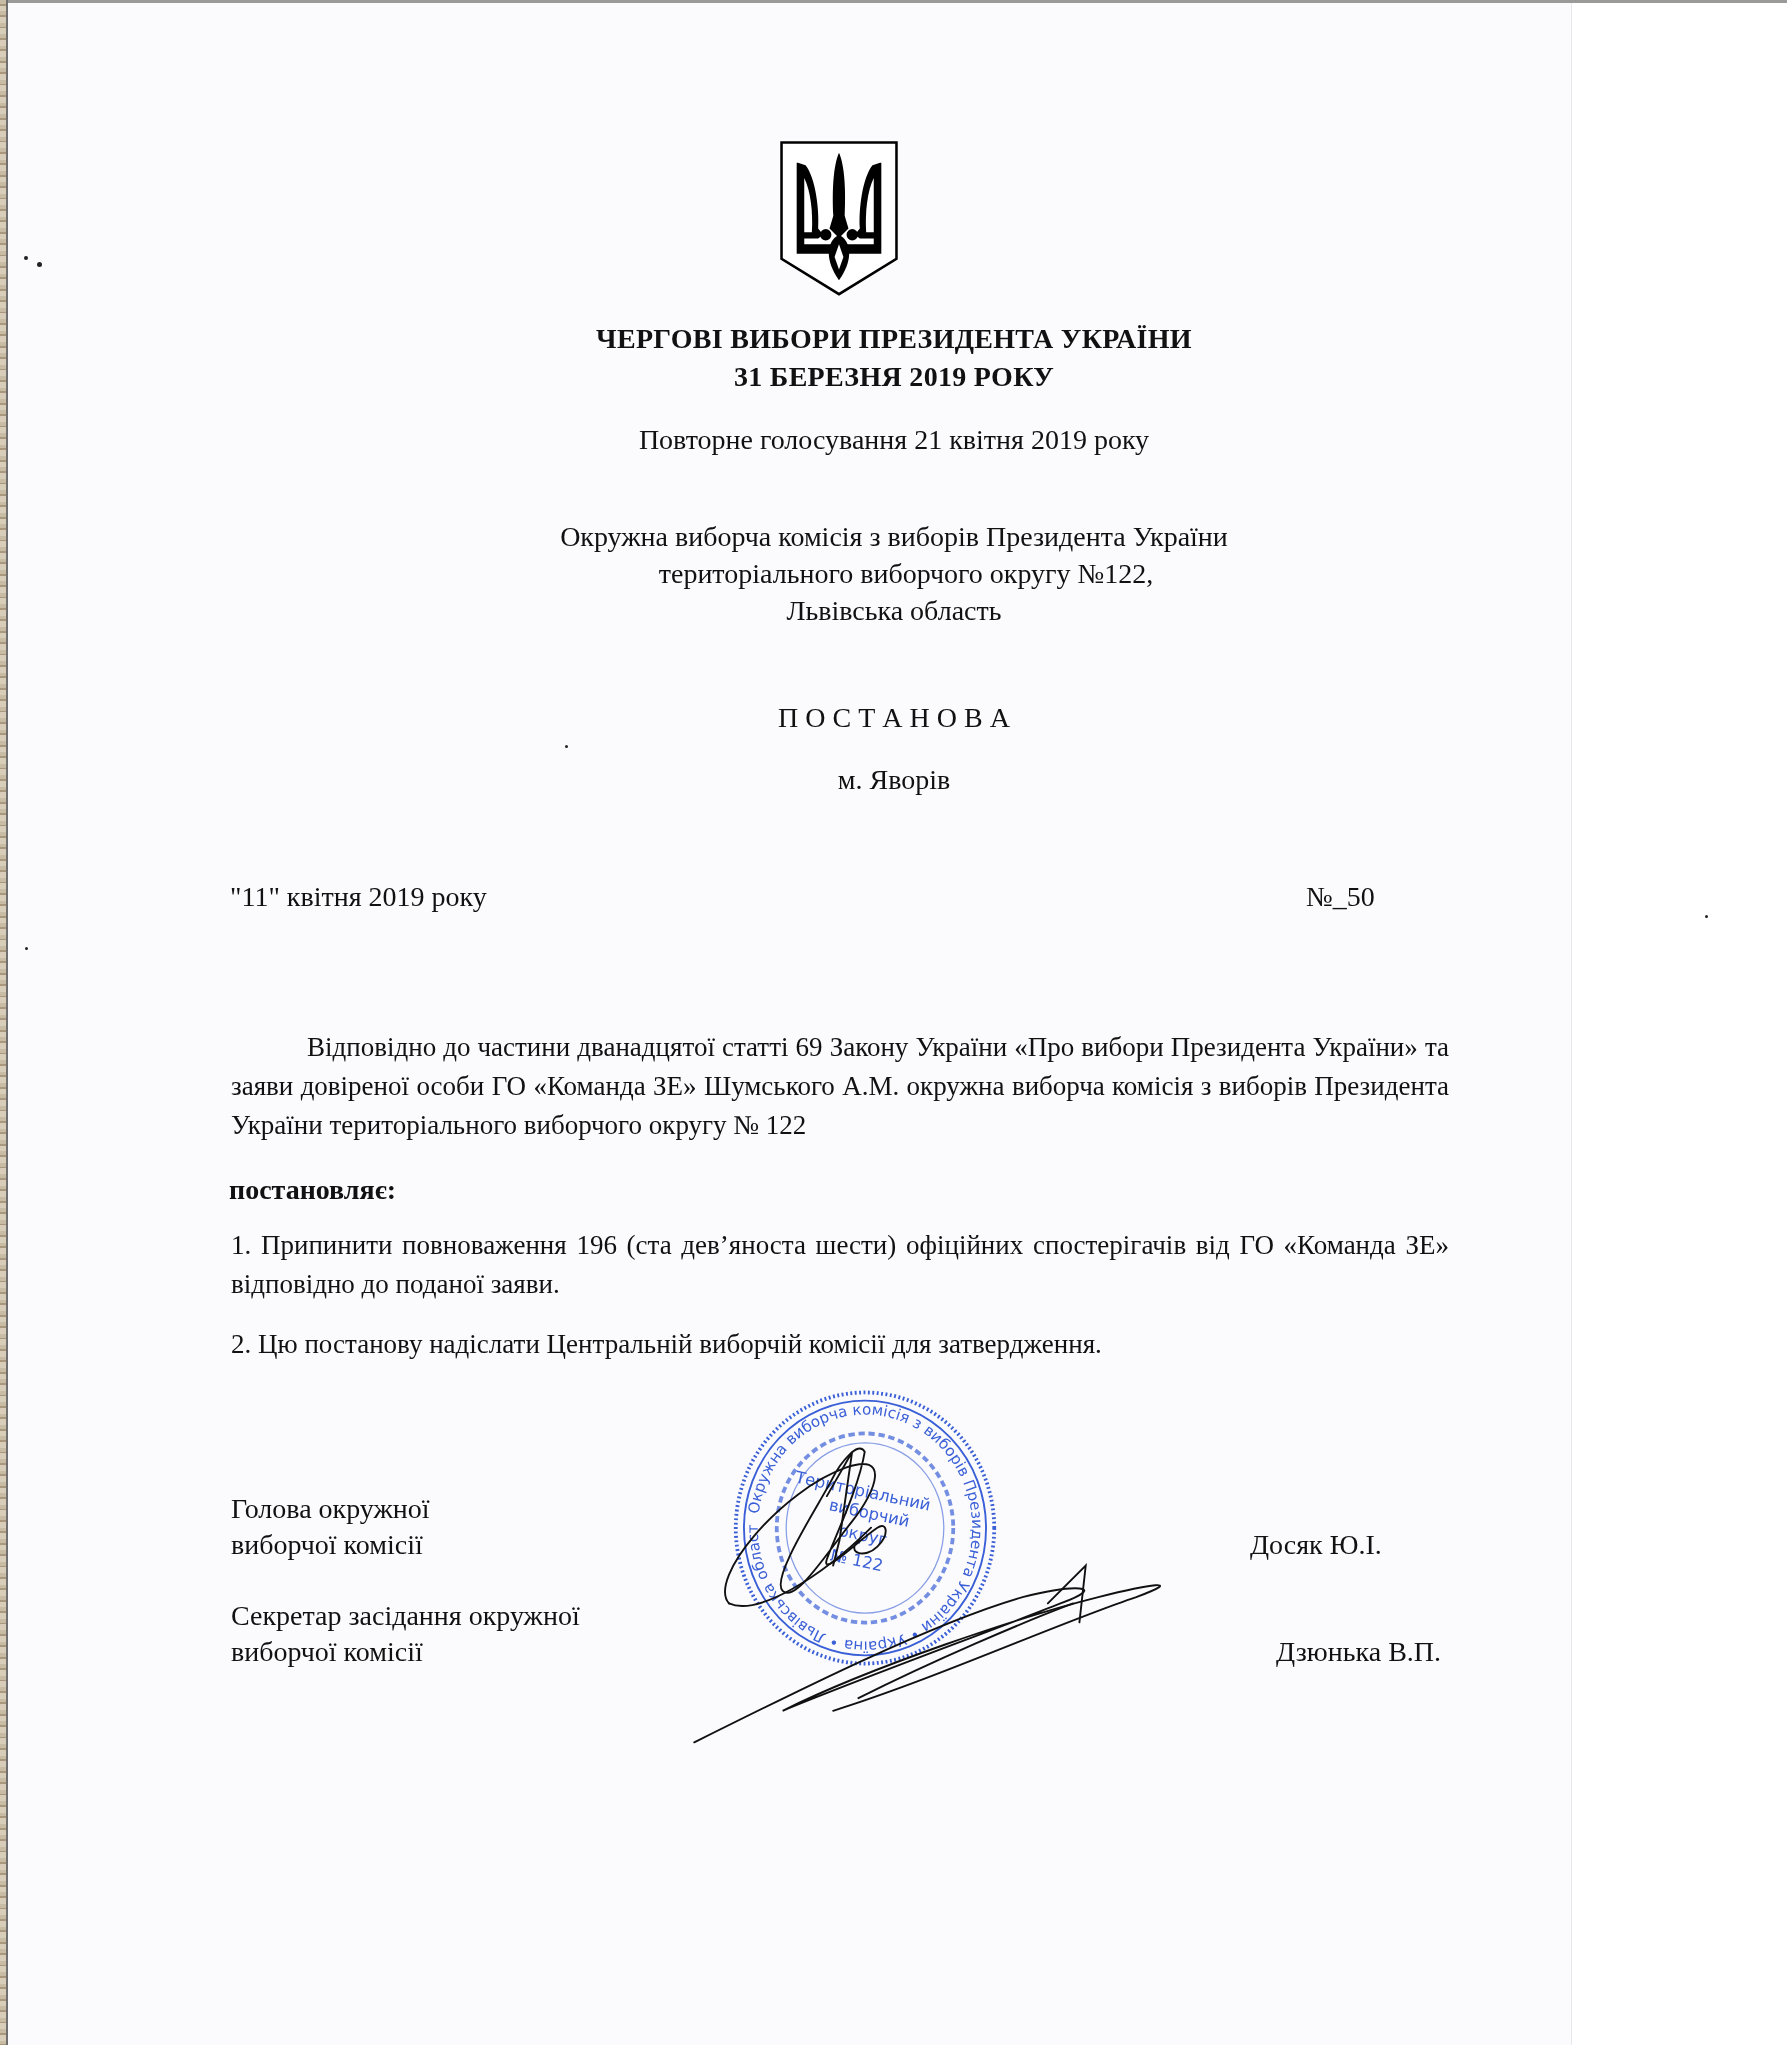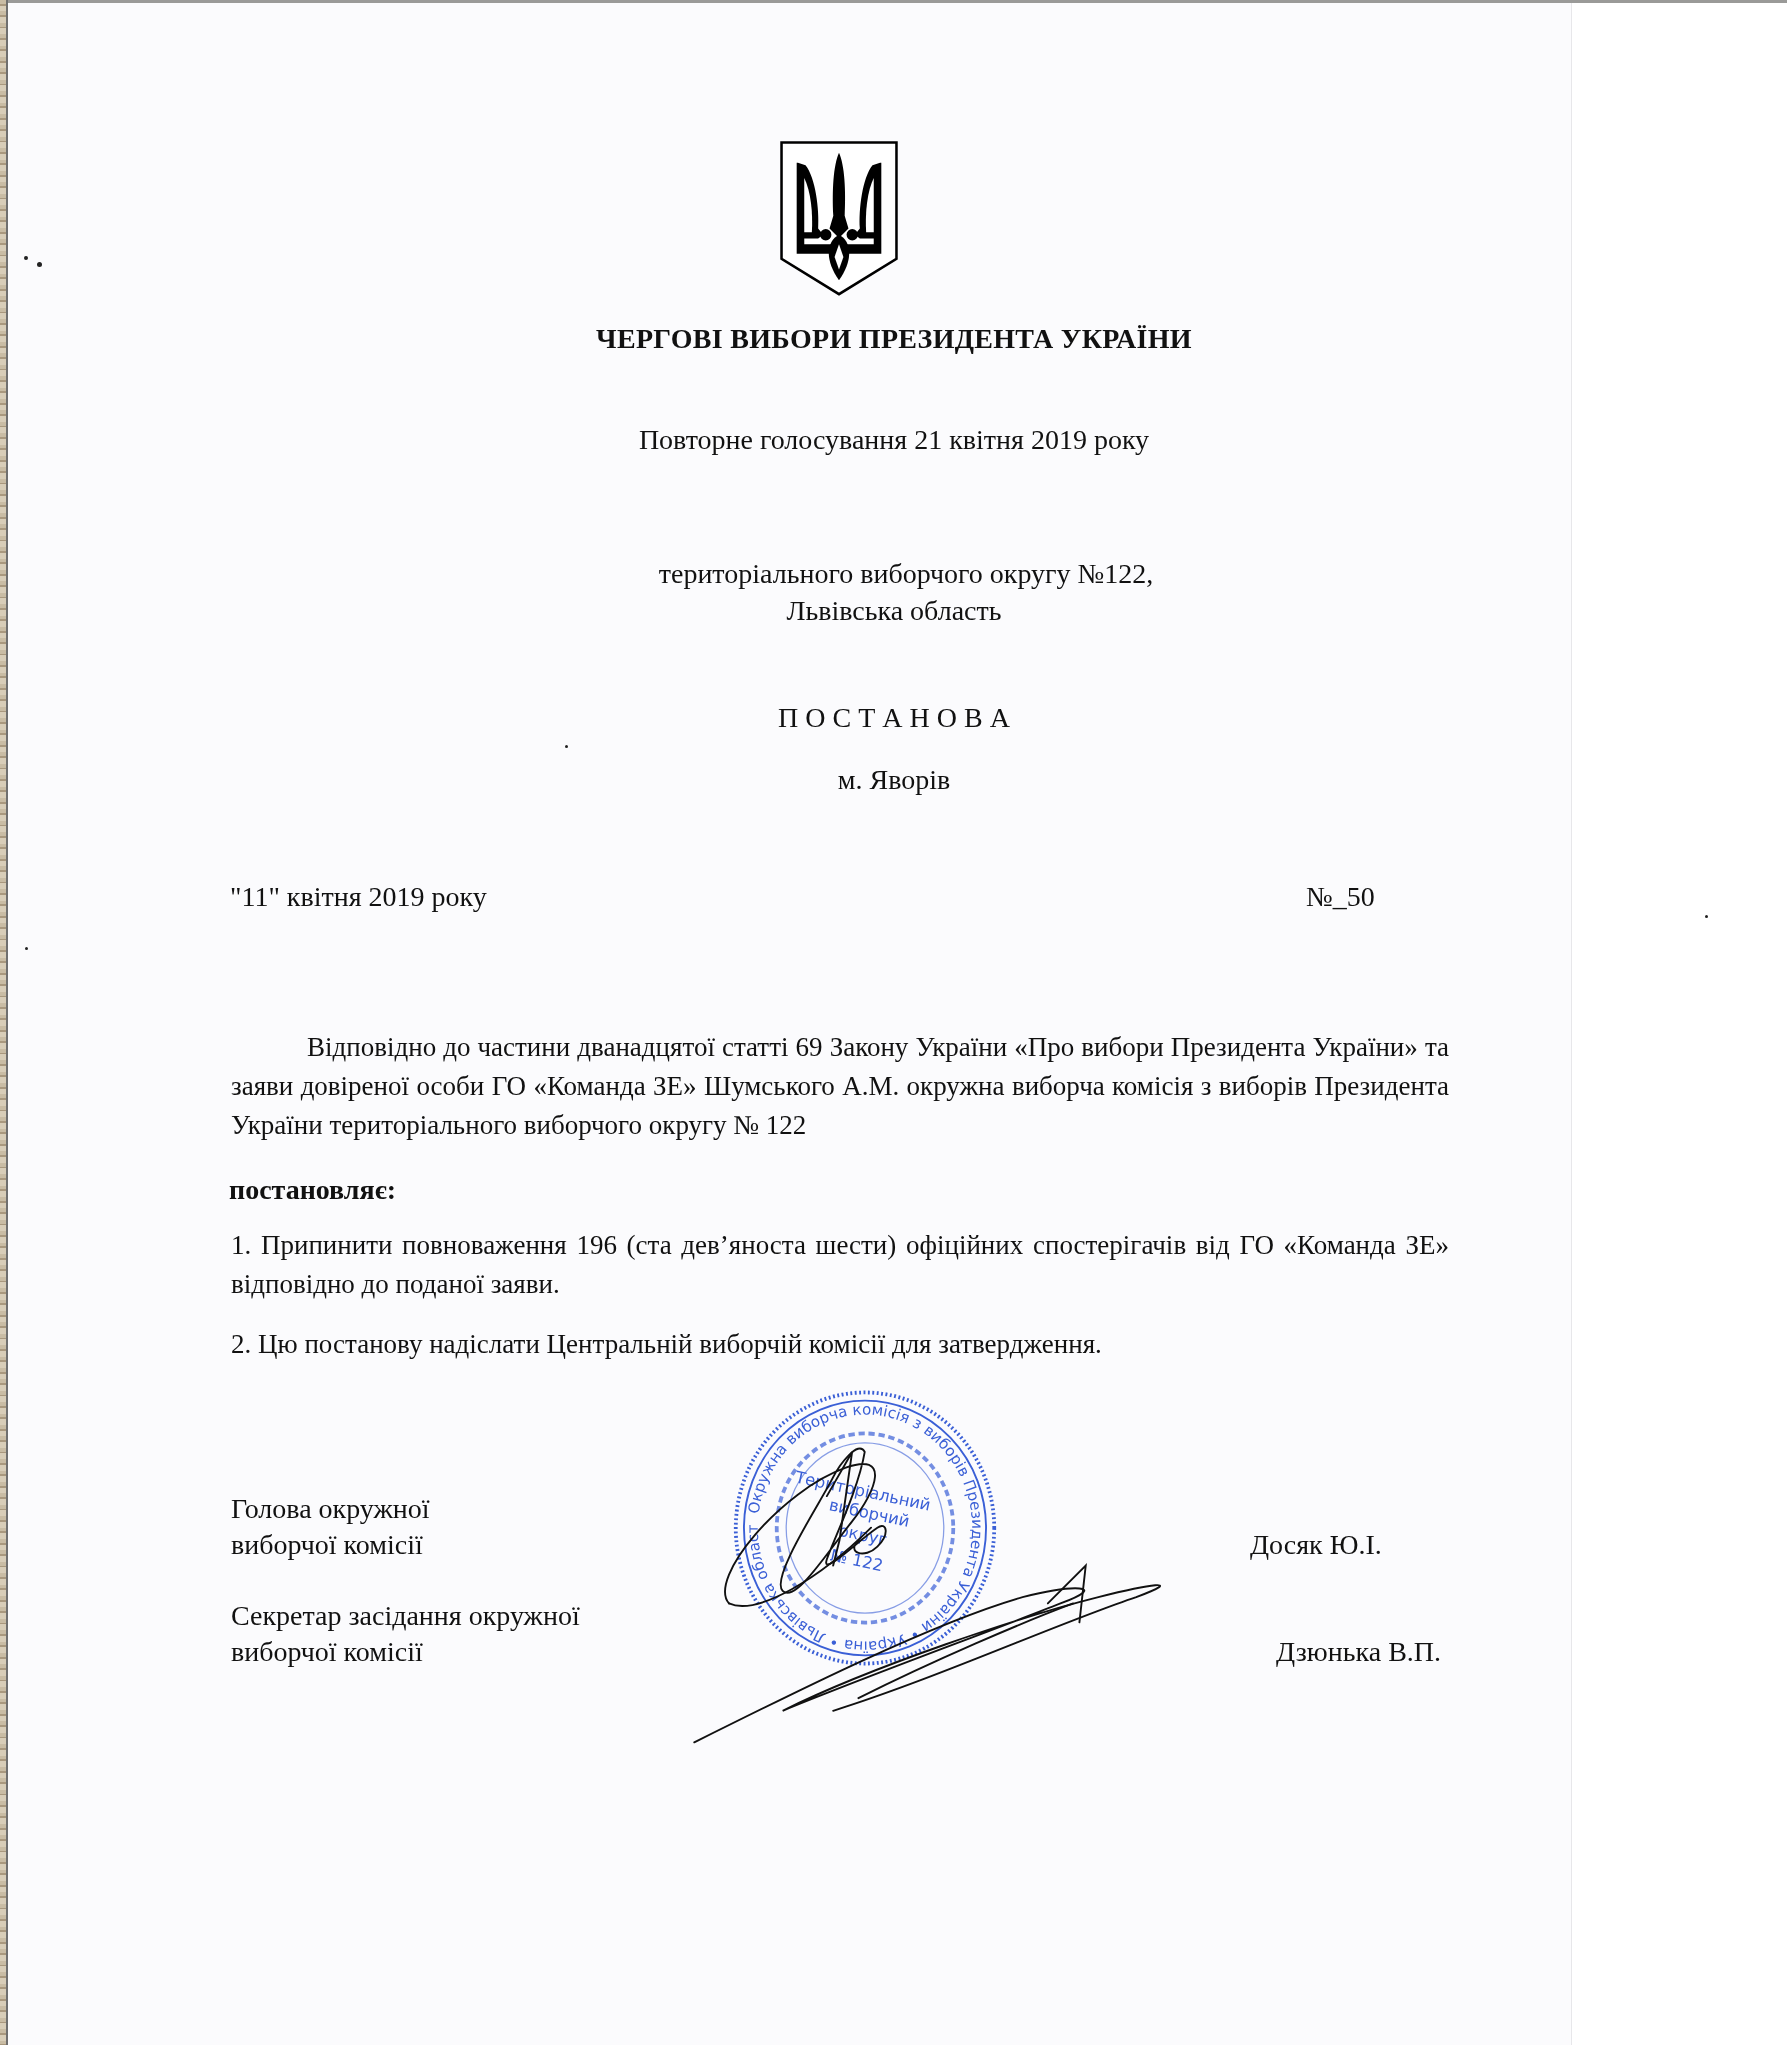--- a/index.html
+++ b/index.html
@@ -70,22 +70,24 @@
       <circle cx="116" cy="150" r="9"></circle>
     </g>
     <g fill="#fff">
       <path d="M40 60 C50 80 54 115 52 146 L40 146 Z"></path>
       <path d="M150 60 C140 80 136 115 138 146 L150 146 Z"></path>
       <path d="M95 165 L102 185 L95 205 L88 185 Z"></path>
     </g>
   </svg>
 
   <div class="center h-main" style="top:323px;">ЧЕРГОВІ ВИБОРИ ПРЕЗИДЕНТА УКРАЇНИ</div>
+  <div class="center h-main" style="top:361px;">31 БЕРЕЗНЯ 2019 РОКУ</div>
   <div class="center h-sub" style="top:424px;">Повторне голосування 21 квітня 2019 року</div>
 
+  <div class="center h-sub" style="top:521px;">Окружна виборча комісія з виборів Президента України</div>
   <div class="center h-sub" style="top:558px;padding-left:12px;">територіального виборчого округу №122,</div>
   <div class="center h-sub" style="top:595px;">Львівська область</div>
 
   <div class="center h-sub" style="top:702px;">П О С Т А Н О В А</div>
   <div class="center normal" style="top:764px;">м. Яворів</div>
 
   <div class="abs" style="left:230px;top:881px;">"11" квітня 2019 року</div>
   <div class="abs" style="left:1306px;top:881px;">№_50</div>
 
 

